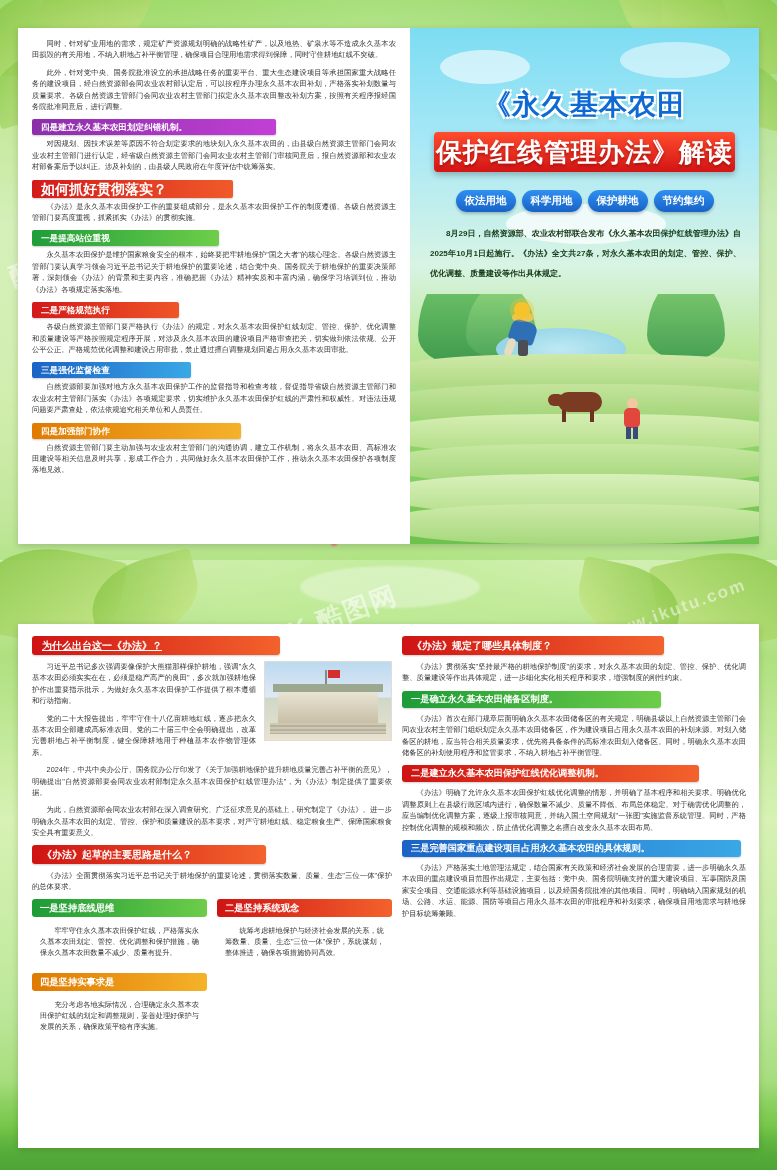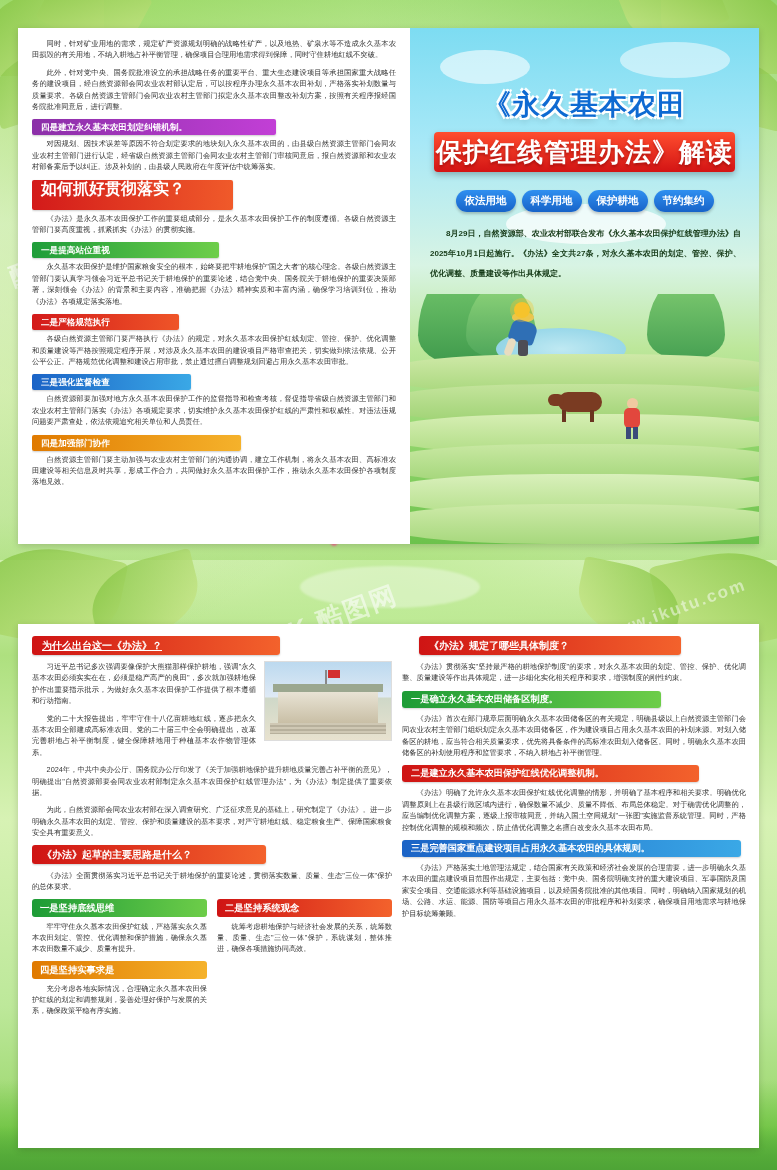--- a/index.html
+++ b/index.html
@@ -37,21 +37,21 @@
   #bottom-card{left:18px;top:624px;width:741px;height:524px;}
 
   
   .tl{position:absolute;left:14px;top:10px;width:364px;height:496px;overflow:hidden;}
   p.body{margin:0 0 6px 0;font-size:7.3px;line-height:11.4px;color:#333;text-align:justify;
          text-indent:2em;}
   .bar{display:block;margin:7px 0 3px 0;height:16px;line-height:16px;color:#fff;
        font-size:8.6px;font-weight:bold;padding-left:9px;border-radius:2px;
        box-shadow:0 1px 2px rgba(0,0,0,.2);}
   .bar.purple{background:linear-gradient(90deg,#8b2fa8,#c23fd6);width:235px;}
-  .bar.red{background:linear-gradient(90deg,#d31a1a,#f05a2a);width:192px;height:30px;line-height:18px;font-size:16px;}
+  .bar.red{background:linear-gradient(90deg,#d31a1a,#f05a2a);width:192px;height:18px;line-height:18px;font-size:14px;}
   .bar.red2{background:linear-gradient(90deg,#d31a1a,#ef5528);width:138px;}
   .bar.green{background:linear-gradient(90deg,#1f9d3a,#6ece4a);width:178px;}
   .bar.blue{background:linear-gradient(90deg,#1b63c6,#3aa8e6);width:150px;}
   .bar.orange{background:linear-gradient(90deg,#e07a00,#f5b22b);width:200px;}
 
   
   .tr{position:absolute;left:392px;top:0;width:349px;height:516px;overflow:hidden;
       background:linear-gradient(180deg,#7ddcf2 0%,#a7e8f7 22%,#d8f4e4 46%,#bde79b 62%,#8fd46a 80%,#6cc24c 100%);}
   .sky-cloud{position:absolute;background:rgba(255,255,255,.85);border-radius:50%;}
   .title-main{position:absolute;left:0;right:0;top:58px;text-align:center;
@@ -87,21 +87,21 @@
      background:linear-gradient(180deg,#e8e3d4,#c9bfa6);}
   .photo .roof{position:absolute;left:6%;right:6%;bottom:62%;height:10%;background:#9ba78f;}
   .photo .flag{position:absolute;left:48%;bottom:72%;width:2px;height:14px;background:#888;}
   .photo .red{position:absolute;left:50%;bottom:80%;width:12px;height:8px;background:#d32f2f;}
   .photo .steps{position:absolute;left:4%;right:4%;bottom:8%;height:14%;
      background:repeating-linear-gradient(180deg,#cfc8b4 0 2px,#b7b09c 2px 4px);}
   .grid2{display:flex;flex-wrap:wrap;gap:7px 10px;margin-top:4px;}
   .cellbar{height:18px;line-height:18px;color:#fff;font-size:9.3px;font-weight:bold;
         padding-left:8px;border-radius:3px;width:100%;box-sizing:border-box;margin-bottom:4px;}
   .cell{width:calc(50% - 5px);}
-  .cell p{font-size:7.2px;line-height:11px;color:#333;margin:0;text-align:justify;text-indent:2em;}
+  .cell p{font-size:7.2px;line-height:11px;color:#333;margin:8px;text-align:justify;text-indent:2em;}
   .cb-green{background:linear-gradient(90deg,#1d9b36,#6dcd49);}
   .cb-red{background:linear-gradient(90deg,#cf1414,#f3622c);}
   .cb-blue{background:linear-gradient(90deg,#1b63c6,#3aa8e6);}
   .cb-orange{background:linear-gradient(90deg,#e07a00,#f5b22b);}
   .sbar{display:block;height:17px;line-height:17px;color:#fff;font-size:9.2px;font-weight:bold;
         padding-left:9px;border-radius:3px;margin:7px 0 5px 0;box-shadow:0 1px 2px rgba(0,0,0,.18);}
 </style>
 </head>
 <body>
 
@@ -243,21 +243,21 @@
         <p>统筹考虑耕地保护与经济社会发展的关系，统筹数量、质量、生态"三位一体"保护，系统谋划，整体推进，确保各项措施协同高效。</p>
       </div>
       <div class="cell">
         <div class="cellbar cb-orange">四是坚持实事求是</div>
         <p>充分考虑各地实际情况，合理确定永久基本农田保护红线的划定和调整规则，妥善处理好保护与发展的关系，确保政策平稳有序实施。</p>
       </div>
     </div>
   </div>
 
   <div class="br">
-    <span class="hbar red" style="width:252px;margin-left:17px;">《办法》规定了哪些具体制度？</span>
+    <span class="hbar red" style="width:252px;">《办法》规定了哪些具体制度？</span>
     <p class="body">《办法》贯彻落实"坚持最严格的耕地保护制度"的要求，对永久基本农田的划定、管控、保护、优化调整、质量建设等作出具体规定，进一步细化实化相关程序和要求，增强制度的刚性约束。</p>
 
     <span class="sbar cb-green" style="width:250px;">一是确立永久基本农田储备区制度。</span>
     <p class="body">《办法》首次在部门规章层面明确永久基本农田储备区的有关规定，明确县级以上自然资源主管部门会同农业农村主管部门组织划定永久基本农田储备区，作为建设项目占用永久基本农田的补划来源。对划入储备区的耕地，应当符合相关质量要求，优先将具备条件的高标准农田划入储备区。同时，明确永久基本农田储备区的补划使用程序和监管要求，不纳入耕地占补平衡管理。</p>
 
     <span class="sbar cb-red" style="width:288px;">二是建立永久基本农田保护红线优化调整机制。</span>
     <p class="body">《办法》明确了允许永久基本农田保护红线优化调整的情形，并明确了基本程序和相关要求。明确优化调整原则上在县级行政区域内进行，确保数量不减少、质量不降低、布局总体稳定。对于确需优化调整的，应当编制优化调整方案，逐级上报审核同意，并纳入国土空间规划"一张图"实施监督系统管理。同时，严格控制优化调整的规模和频次，防止借优化调整之名擅自改变永久基本农田布局。</p>
 
     <span class="sbar cb-blue" style="width:330px;">三是完善国家重点建设项目占用永久基本农田的具体规则。</span>
     <p class="body">《办法》严格落实土地管理法规定，结合国家有关政策和经济社会发展的合理需要，进一步明确永久基本农田的重点建设项目范围作出规定，主要包括：党中央、国务院明确支持的重大建设项目、军事国防及国家安全项目、交通能源水利等基础设施项目，以及经国务院批准的其他项目。同时，明确纳入国家规划的机场、公路、水运、能源、国防等项目占用永久基本农田的审批程序和补划要求，确保项目用地需求与耕地保护目标统筹兼顾。</p>

